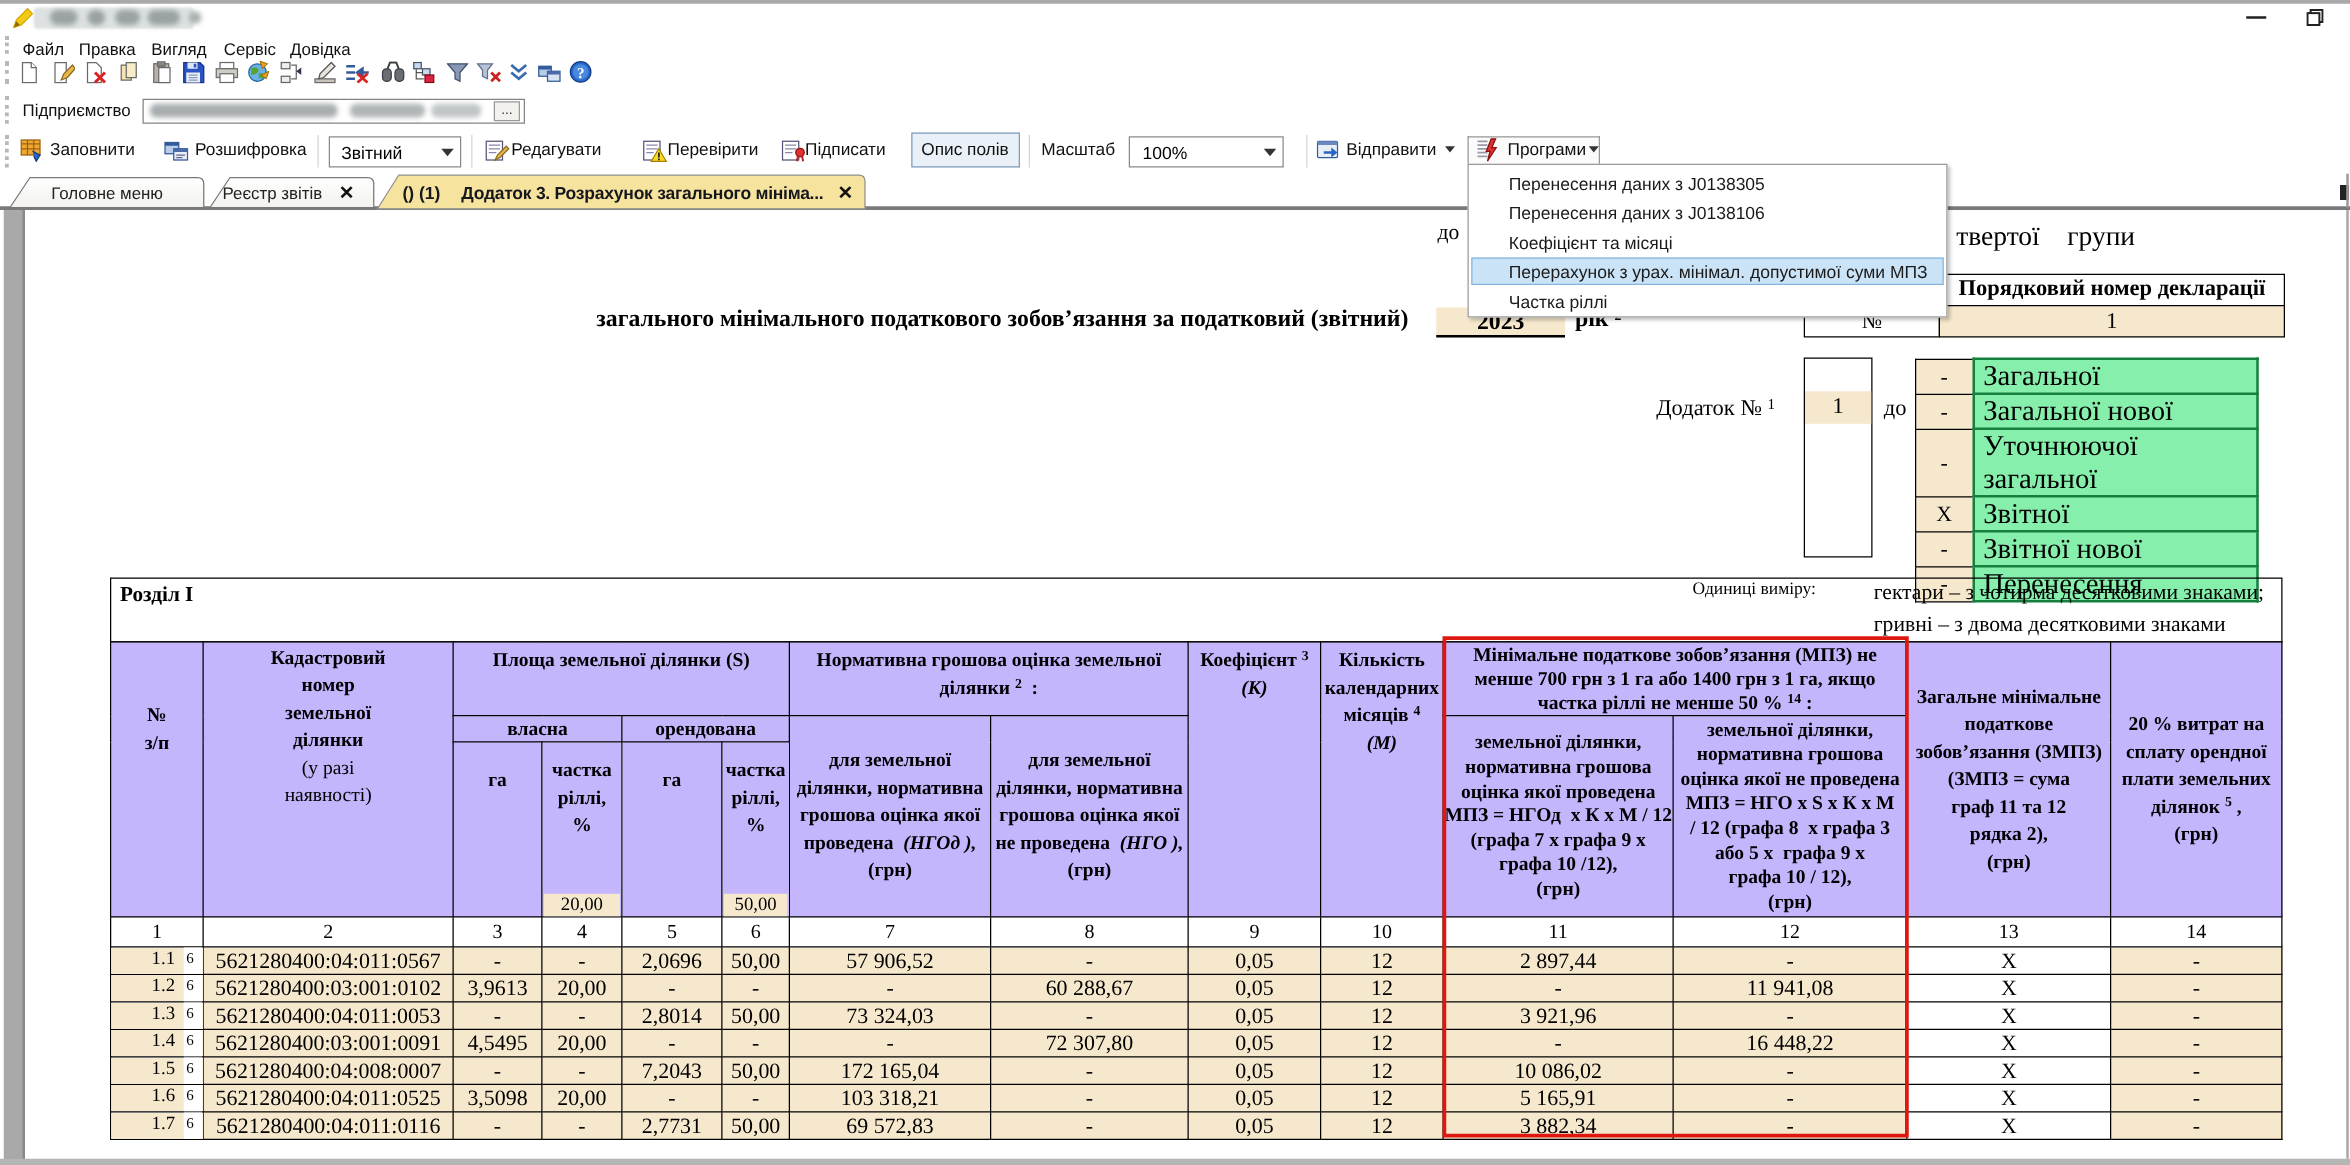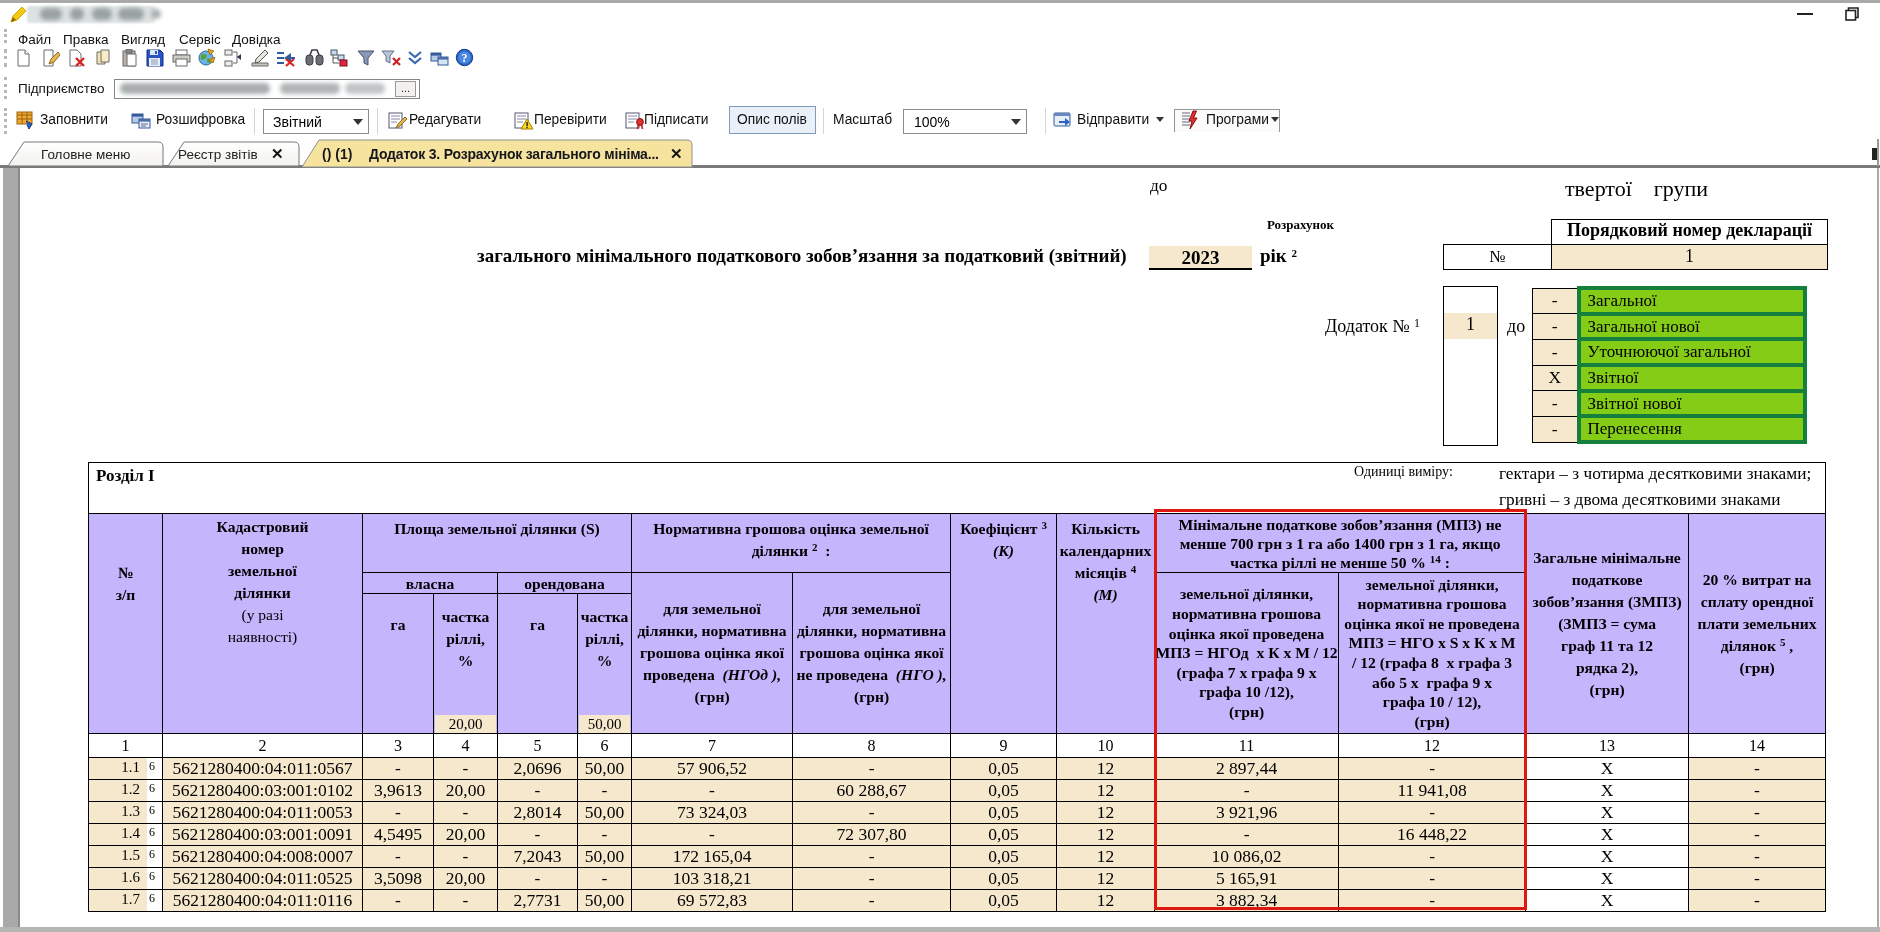--- a/index.html
+++ b/index.html
@@ -5,21 +5,21 @@
 #root{position:absolute;left:0;top:0;width:1880px;height:932px;font-family:"Liberation Sans",sans-serif;background:#fff}
 .abs{position:absolute}
 .ser{font-family:"Liberation Serif",serif}
 .grip{position:absolute;width:3px;border-left:3px dotted #b8b8b8}
 .vsep{position:absolute;width:1px;background:#d7d5d0;top:108px;height:26px}
 .tbtxt{position:absolute;top:112px;font-size:13.8px;color:#111;white-space:nowrap}
 .combo{position:absolute;top:109px;height:25px;background:#fff;border:1px solid #8a8a8a}
 .combo .ar{position:absolute;right:5px;top:9px;width:0;height:0;border-left:5px solid transparent;border-right:5px solid transparent;border-top:6px solid #333}
 .mi{position:absolute;left:32px;font-size:14px;color:#1a1a1a;white-space:nowrap}
 .ck{border:1px solid #000;background:#f6e8cd;text-align:center;font-size:17.5px;font-weight:normal}
-.cl{border:4px solid #15803d;background:#84cc16;font-size:17px;padding-left:7px}
+.cl{border:2px solid #15803d;background:#86efac;font-size:23px;padding-left:7px}
 #mt td{border:1px solid #000}
 .hc{font-size:15.6px;font-weight:bold;text-align:center;vertical-align:middle;line-height:22px;background:#c4b5fd}
 .hc sup{font-size:11px;font-weight:bold}
 sup{vertical-align:baseline;position:relative;top:-5px;line-height:0;font-size:11px}
 .nw{white-space:nowrap}
 .hc i{font-style:italic}
 .dfv{position:absolute;left:1px;right:1px;bottom:0;height:18px;background:#f6e8cd;font-weight:normal;font-size:15px;text-align:center;line-height:18px}
 .nr td{background:#fff;text-align:center;font-size:16px;font-weight:normal}
 .dr{height:21.4px}
 .dr td{background:#f6e8cd;text-align:center;font-size:17.5px;padding:0}
@@ -489,13 +489,22 @@
             <td>3 882,34</td>
             <td>-</td>
             <td class="xw">X</td>
             <td>-</td>
           </tr>
     </tbody>
       </table>
     <div class="abs" style="left:1154px;top:509px;width:373px;height:401px;border:3px solid #dd1810"></div>
   </div>
 
+  <div class="abs" style="left:1174px;top:131px;width:384px;height:123px;background:#fff;border:1px solid #9b9b9b;box-shadow:2px 2px 3px rgba(0,0,0,0.25)">
+
+    <div class="mi" style="top:7px">Перенесення даних з J0138305</div>
+    <div class="mi" style="top:30px">Перенесення даних з J0138106</div>
+    <div class="mi" style="top:54px">Коефіцієнт та місяці</div>
+    <div class="abs" style="left:2px;top:74px;width:378px;height:22px;background:#cbe3f6;border:1px solid #84b6e0"></div>
+    <div class="mi" style="top:77px">Перерахунок з урах. мінімал. допустимої суми МПЗ</div>
+    <div class="mi" style="top:101px">Частка ріллі</div>
+  </div>
 </div>
 
 </body></html>

